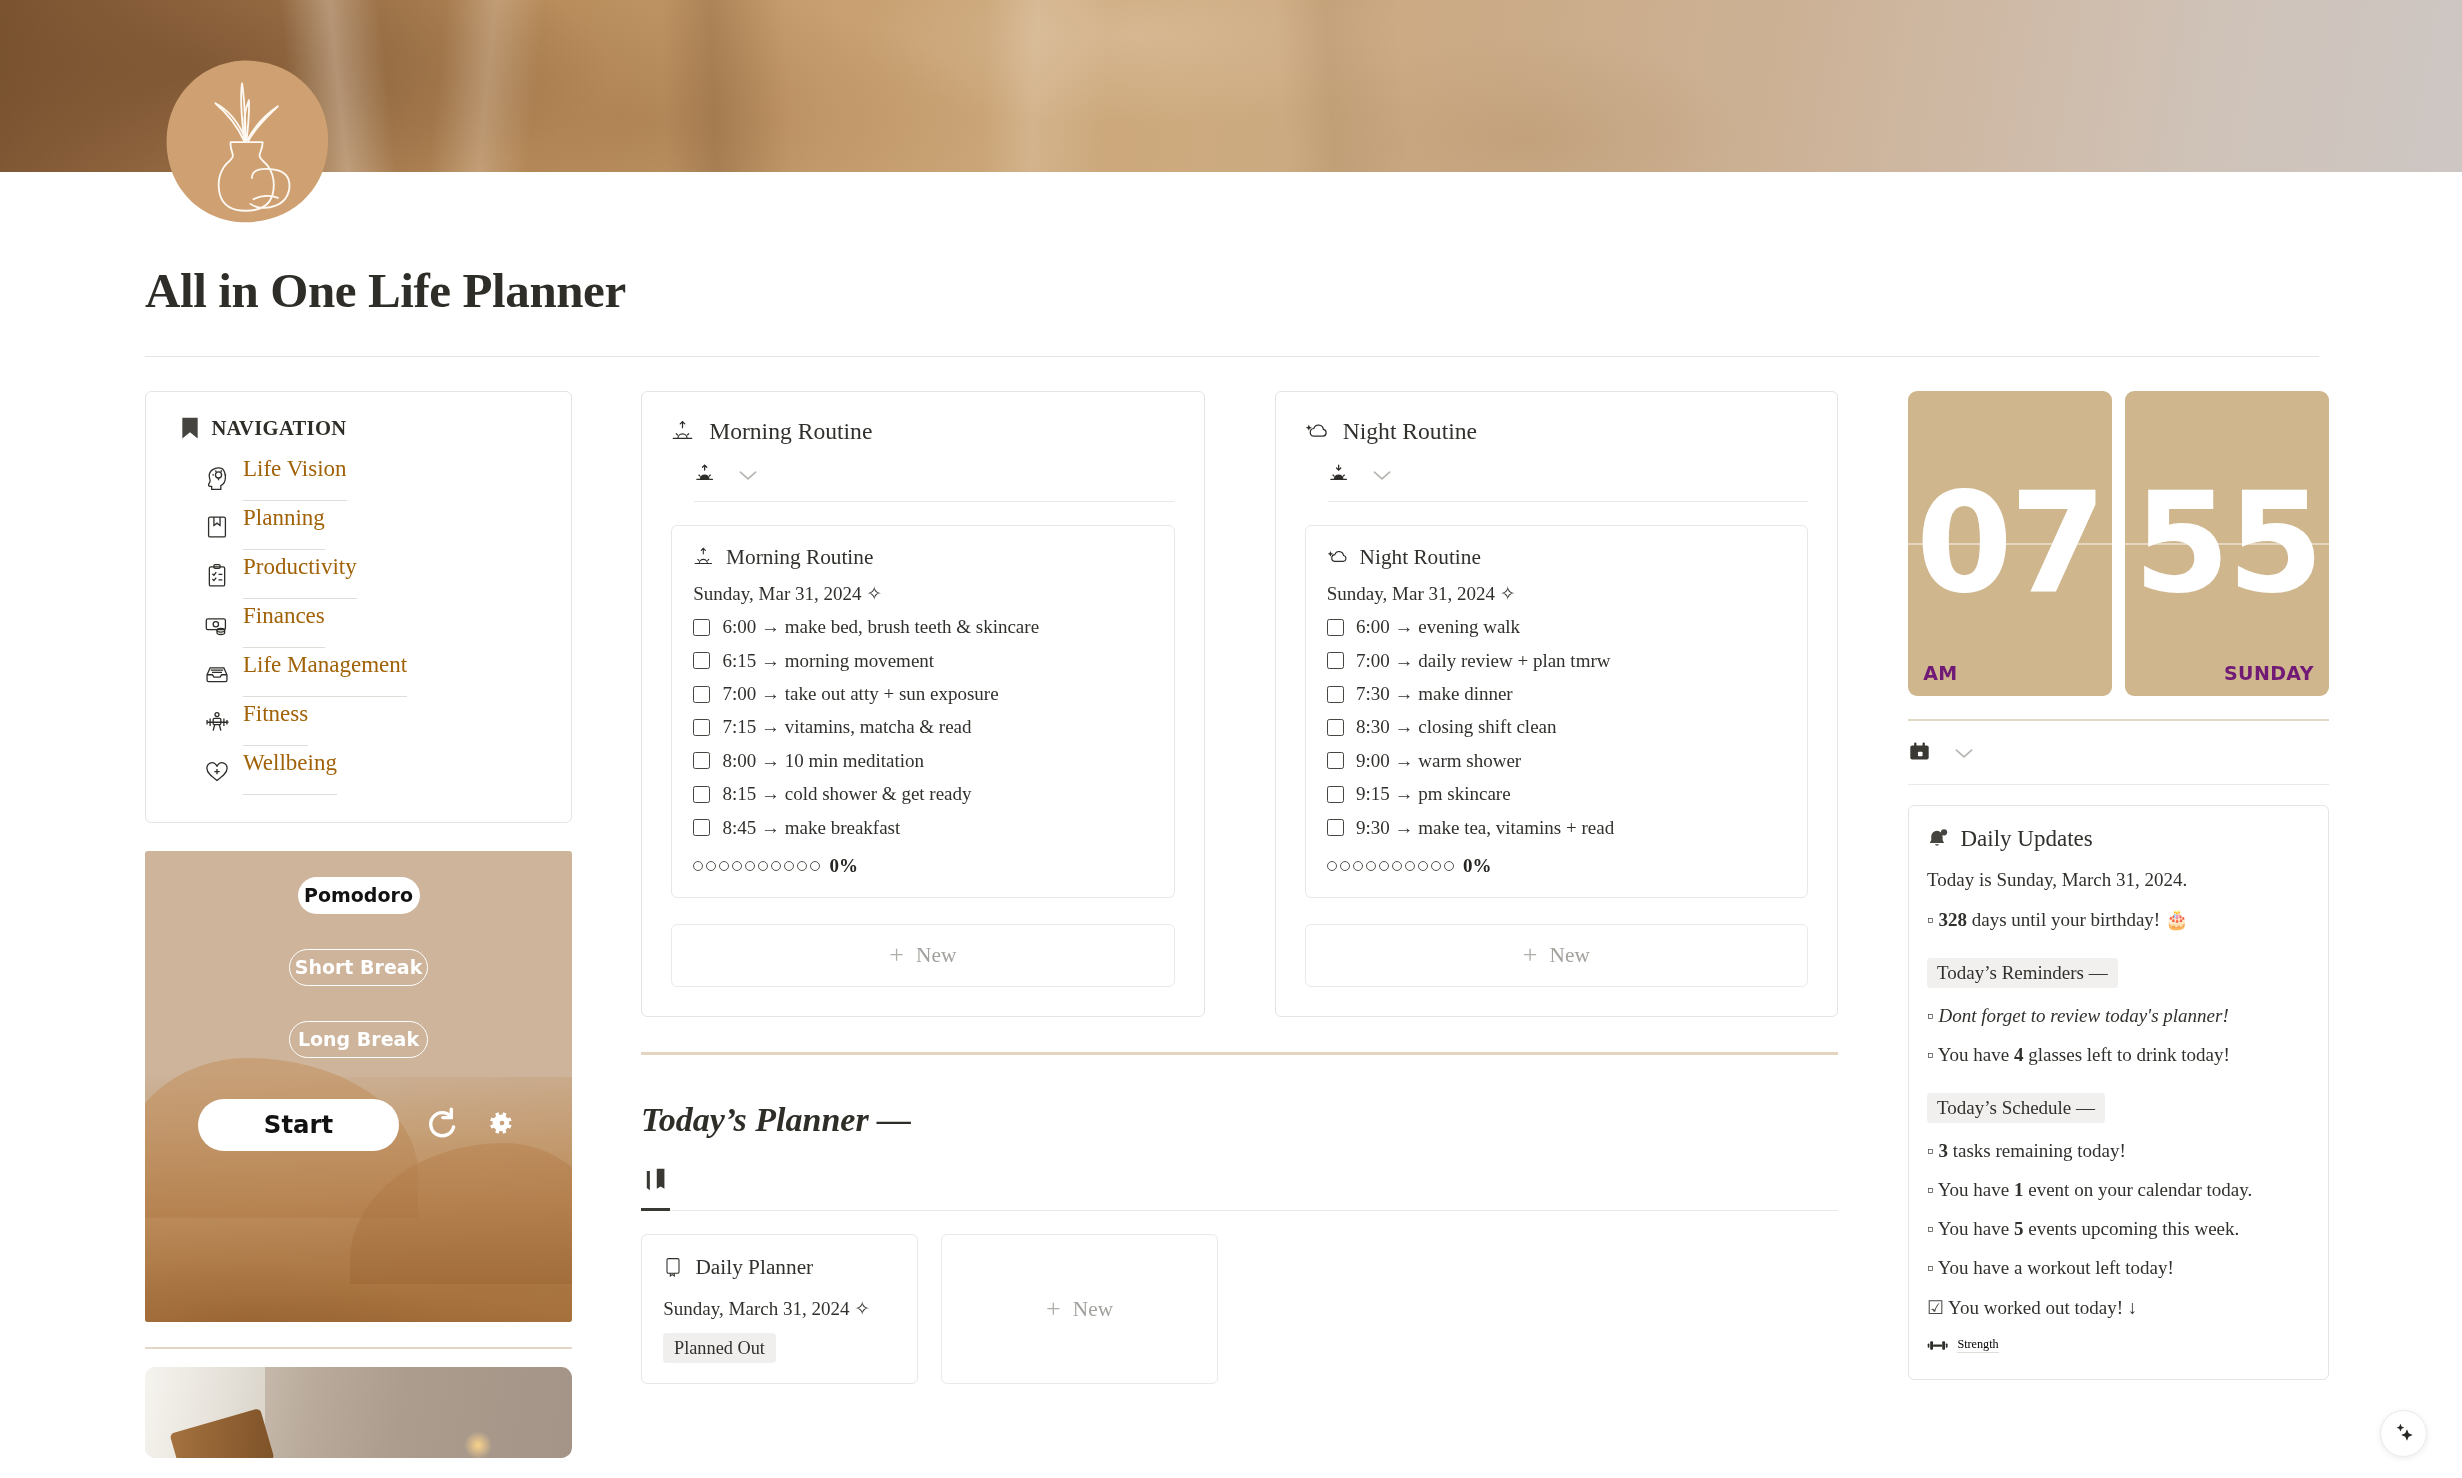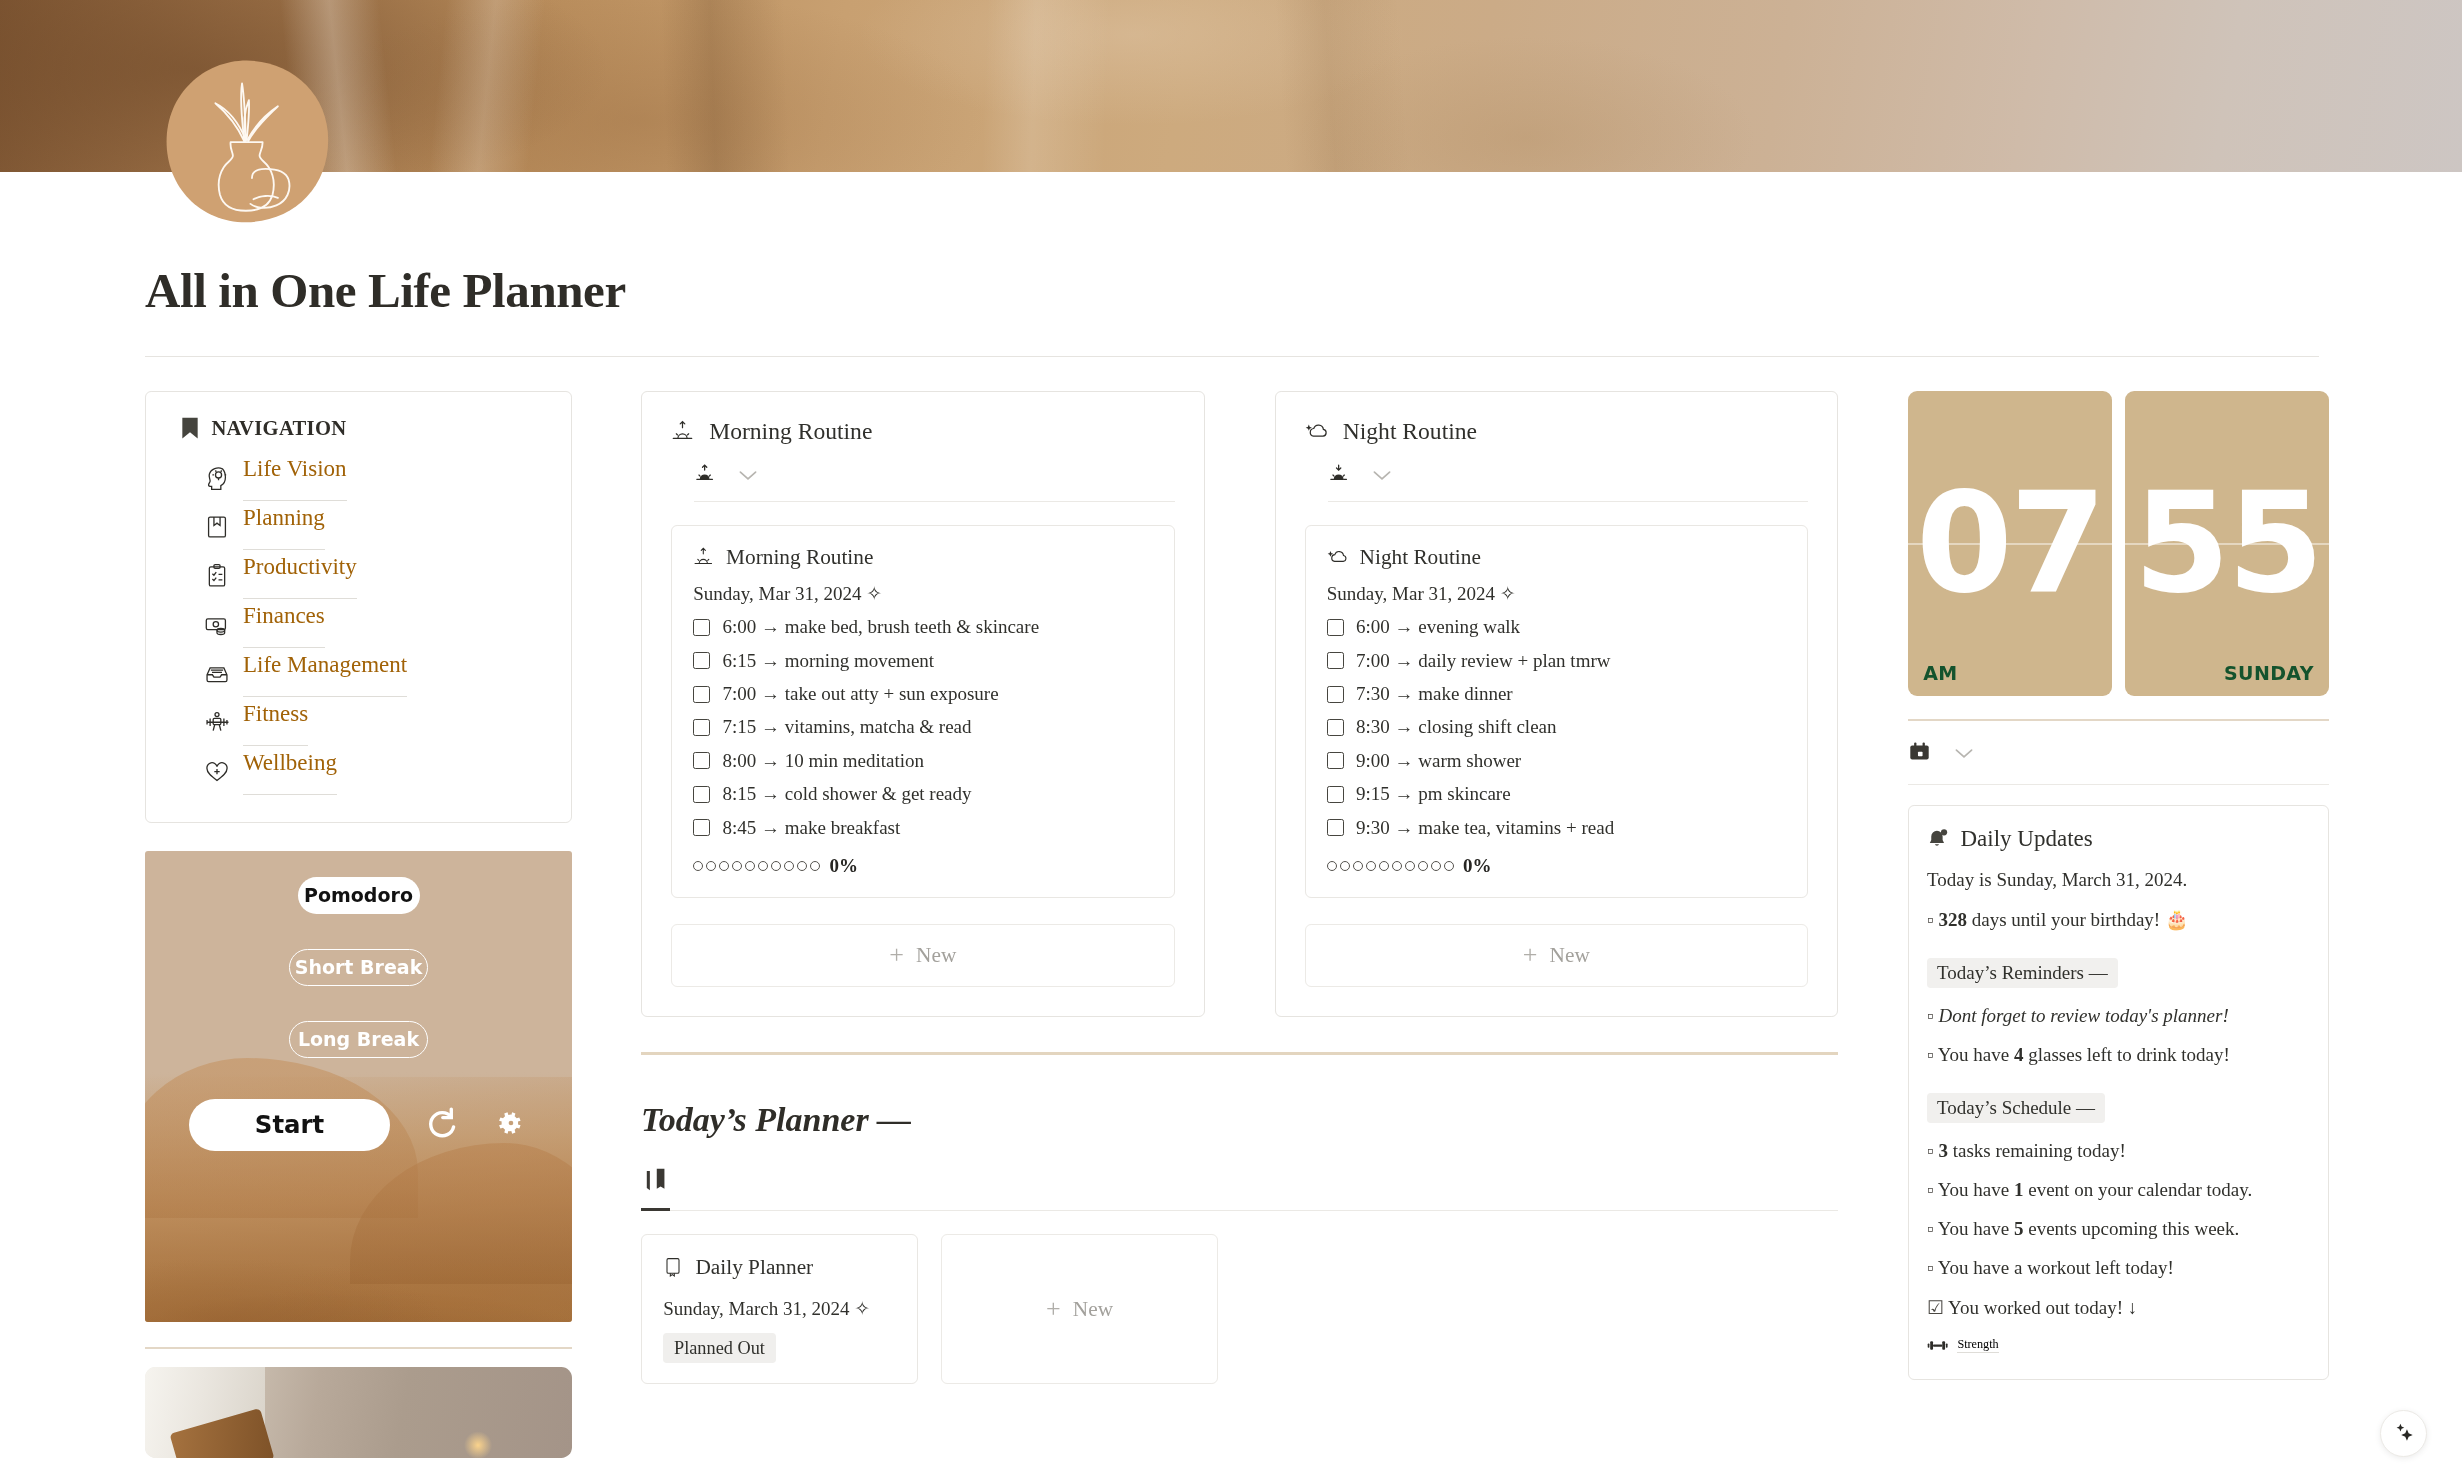--- a/index.html
+++ b/index.html
@@ -109,21 +109,21 @@
   .pbtn {
     margin-top: 0; border-radius: 76px; font-family: "DejaVu Sans", sans-serif;
     font-weight: bold; font-size: 19px; display: flex; align-items: center; justify-content: center;
   }
   .pbtn.filled { background: #fff; color: #121212; width: 122px; height: 37px; margin-top: 26px; }
   .pbtn.ghost { border: 1.5px solid #fff; color: #fff; width: 139px; height: 37px; margin-top: 35px; }
   .ptime {
     font-family: "DejaVu Sans", sans-serif; font-weight: bold; color: #fff;
     font-size: 88px; letter-spacing: -1.5px; margin-top: 67px; line-height: 1;
   }
-  .prow { display: flex; align-items: center; gap: 35px; margin-top: 41px; }
+  .prow { display: flex; align-items: center; gap: 26px; margin-top: 41px; }
   .start-btn {
     background: #fff; color: #121212; border-radius: 76px;
     width: 201px; height: 52px; display: flex; align-items: center; justify-content: center;
     font-family: "DejaVu Sans", sans-serif; font-weight: bold; font-size: 24.4px;
   }
 
   
   .left-sep { height: 2.3px; background: #e3d7c6; margin-top: 25px; }
   .left-photo {
     margin-top: 18.3px; height: 91px; border-radius: 10.7px; overflow: hidden;
@@ -214,21 +214,21 @@
     position: absolute; left: 0; right: 0; top: 50%; height: 1.5px;
     background: rgba(255,255,255,0.45);
   }
   .flip .num {
     position: absolute; inset: 0; display: flex; align-items: center; justify-content: center;
     font-family: "DejaVu Sans", sans-serif; font-weight: bold; color: #fff;
     font-size: 139px; letter-spacing: -3px; line-height: 1; text-align: center;
   }
   .flip .corner {
     position: absolute; bottom: 12.2px; font-family: "DejaVu Sans", sans-serif;
-    font-weight: bold; color: #14532d; font-size: 19px; letter-spacing: 0.4px;
+    font-weight: bold; color: #701a75; font-size: 19px; letter-spacing: 0.4px;
   }
   .flip .corner.l { left: 15.2px; }
   .flip .corner.r { right: 15.2px; }
 
   .right-rule { height: 2.3px; background: #e3d7c6; margin-top: 23px; }
   .right-toolbar {
     display: flex; align-items: center; gap: 23px;
     margin-top: 20px; padding-bottom: 20px; border-bottom: 0.8px solid #ebe9e5;
   }
 

